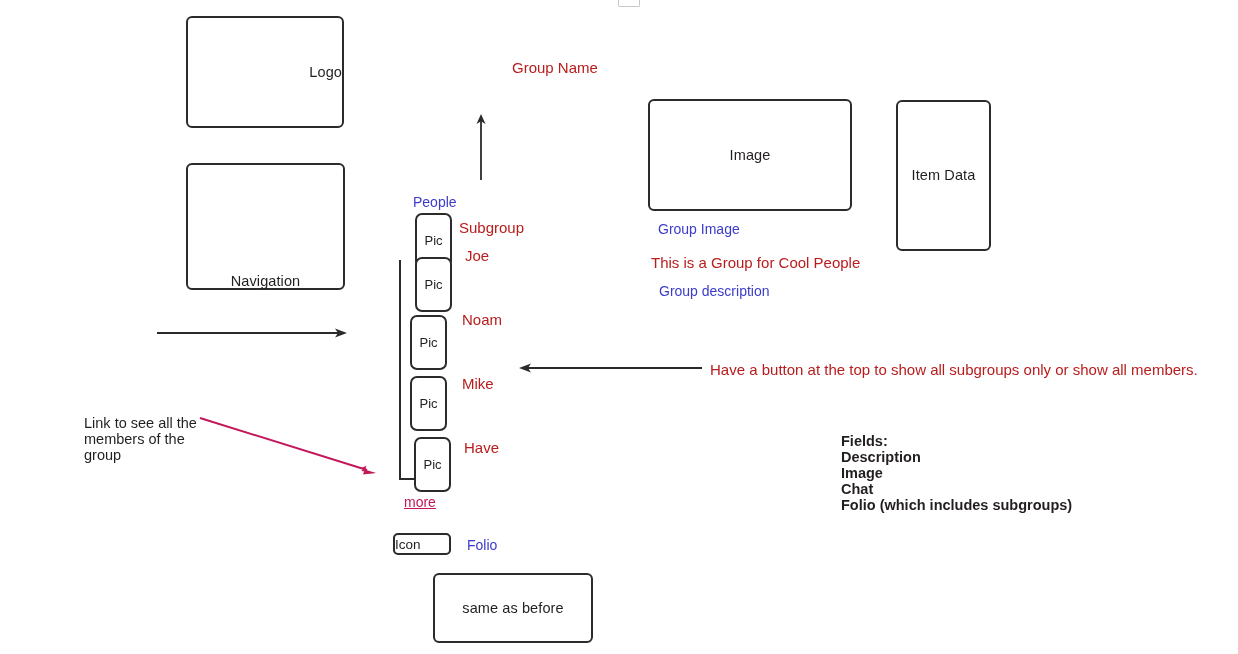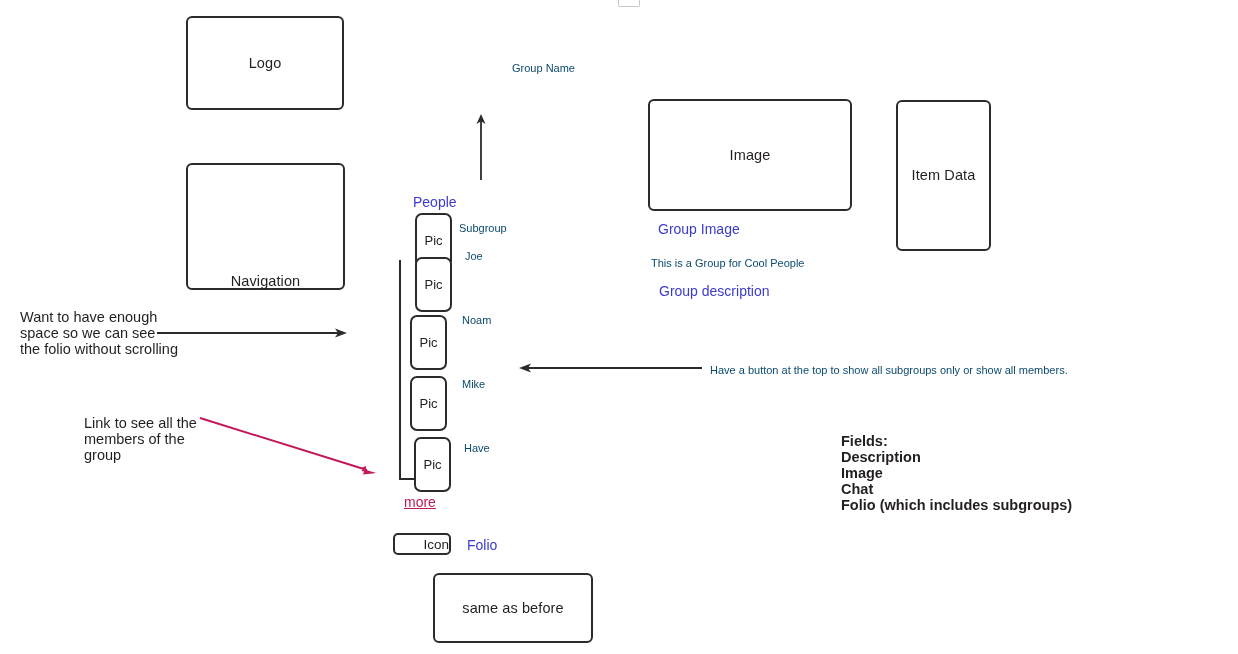--- a/index.html
+++ b/index.html
@@ -53,30 +53,30 @@
   }
   .icon-chip {
     box-sizing: border-box;
     width: 58px;
     height: 22px;
     border: 2.2px solid #2b2b2b;
     border-radius: 5px;
     background: #fff;
     display: flex;
     align-items: center;
-    justify-content: flex-end;
+    justify-content: flex-start;
     font-size: 13.5px;
     color: #231f20;
   }
 
   
   .t {
-    font-size: 11px;
-    line-height: 16px;
-    color: #0c4a6e;
+    font-size: 15px;
+    line-height: 16px;
+    color: #b91c1c;
     white-space: pre;
   }
   .t-blue {
     font-size: 14px;
     line-height: 16px;
     color: #3b3bcc;
     white-space: pre;
   }
   .t-multi {
     font-size: 14.5px;
@@ -114,21 +114,21 @@
 
   svg.arrow { position: absolute; overflow: visible; }
 </style>
 </head>
 <body>
 
 <div id="canvas">
 
   <div class="abs top-stub" style="left:618px; top:-2px; width:22px; height:9px;"></div>
 
-  <div class="abs wbox" style="left:186px; top:16px; width:158px; height:94px;">
+  <div class="abs wbox" style="left:186px; top:16px; width:158px; height:112px;justify-content:flex-end;">
     <span class="wbox-label">Logo</span>
   </div>
 
   <div class="abs wbox" style="left:186px; top:163px; width:159px; height:127px;align-items:flex-end;">
     <span class="wbox-label">Navigation</span>
   </div>
 
   <div class="abs t" style="left:512px; top:60px;">Group Name</div>
 
   <svg class="arrow" width="20" height="70" style="left:472px; top:112px;">
@@ -182,23 +182,20 @@
   </div>
   <div class="abs t-blue" style="left:658px; top:221px;">Group Image</div>
 
   <div class="abs t" style="left:651px; top:255px;">This is a Group for Cool People</div>
   <div class="abs t-blue" style="left:659px; top:283px;">Group description</div>
 
   <div class="abs wbox" style="left:896px; top:100px; width:95px; height:151px;">
     <span class="wbox-label">Item Data</span>
   </div>
 
-  <div class="abs t-multi" style="left:20px; top:309px;">Want to have enough
-space so we can see
-the folio without scrolling</div>
 
   <svg class="arrow" width="195" height="14" style="left:157px; top:326px;">
     <line x1="0" y1="7" x2="182" y2="7" stroke="#2b2b2b" stroke-width="1.8"></line>
     <path d="M190 7 L178 2.4 L181 7 L178 11.6 Z" fill="#2b2b2b"></path>
   </svg>
 
   <div class="abs t-multi" style="left:84px; top:415px;">Link to see all the
 members of the
 group</div>
 

